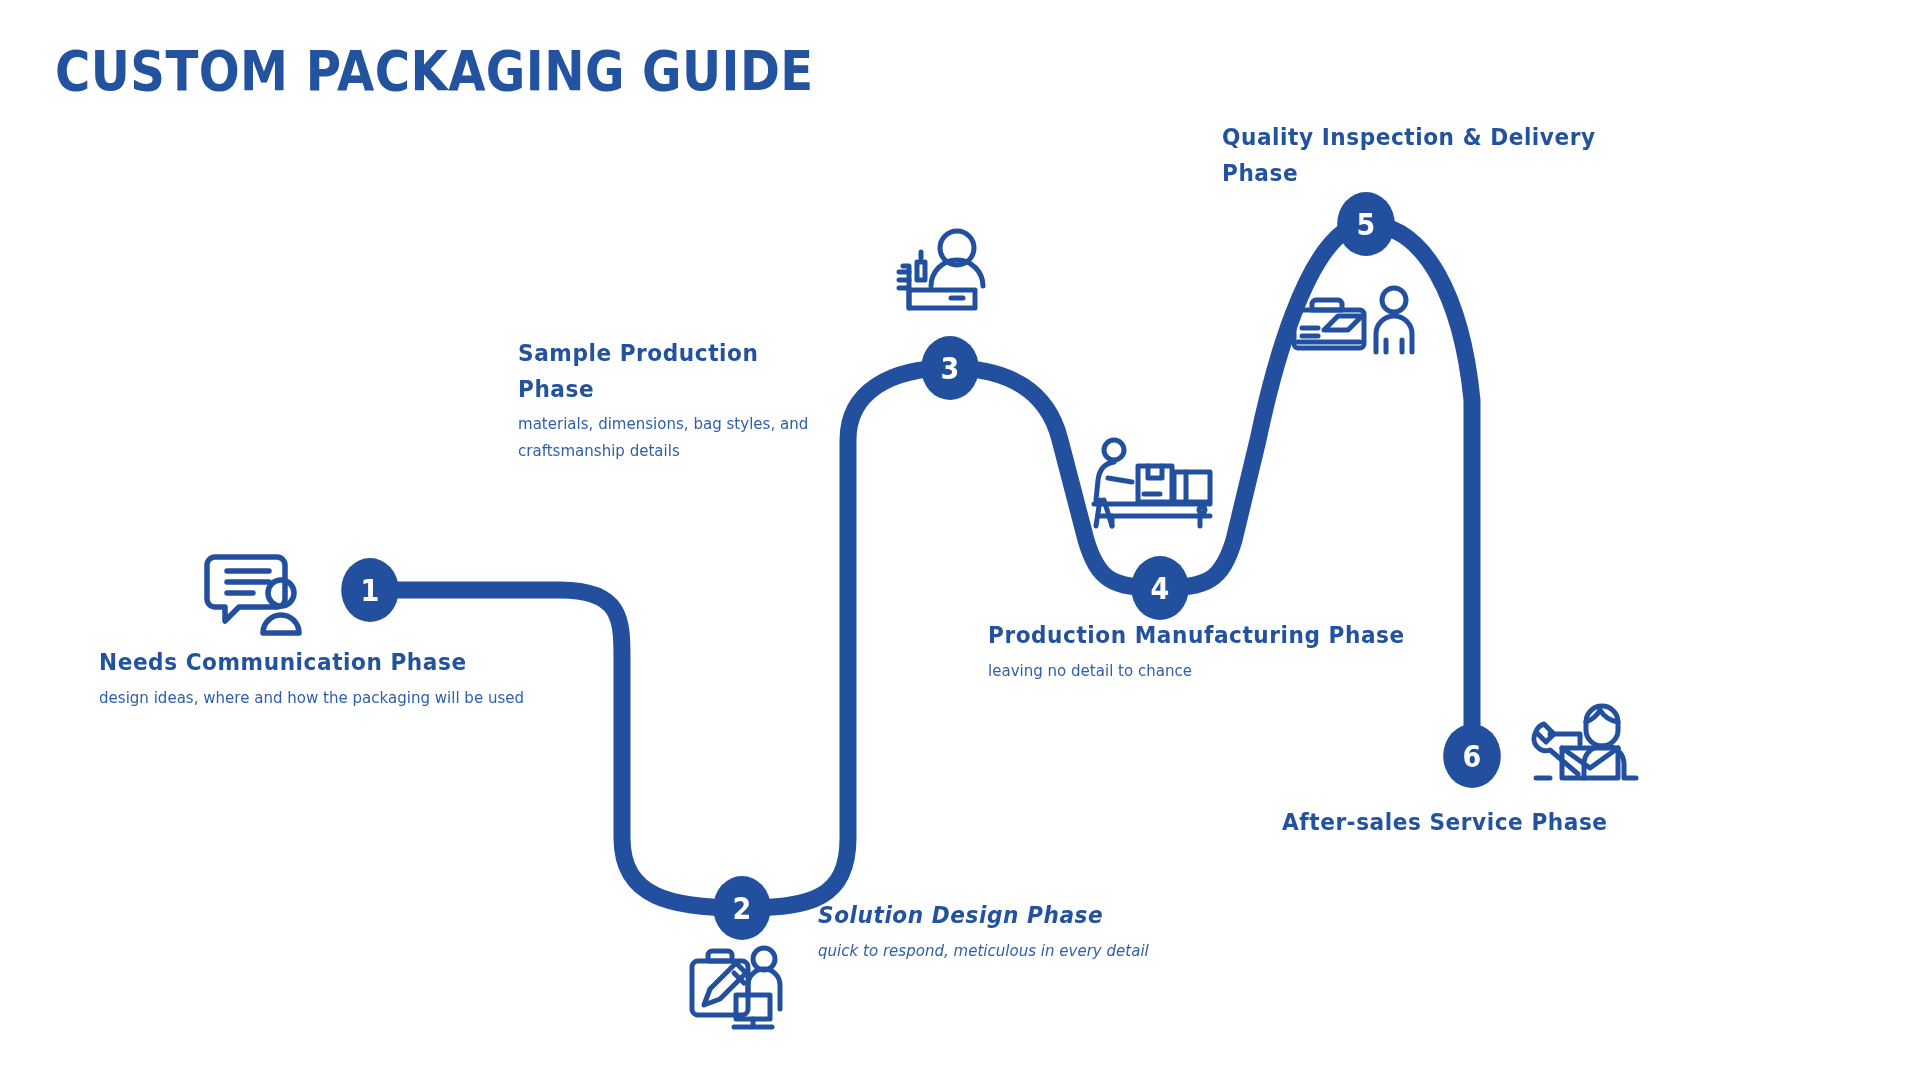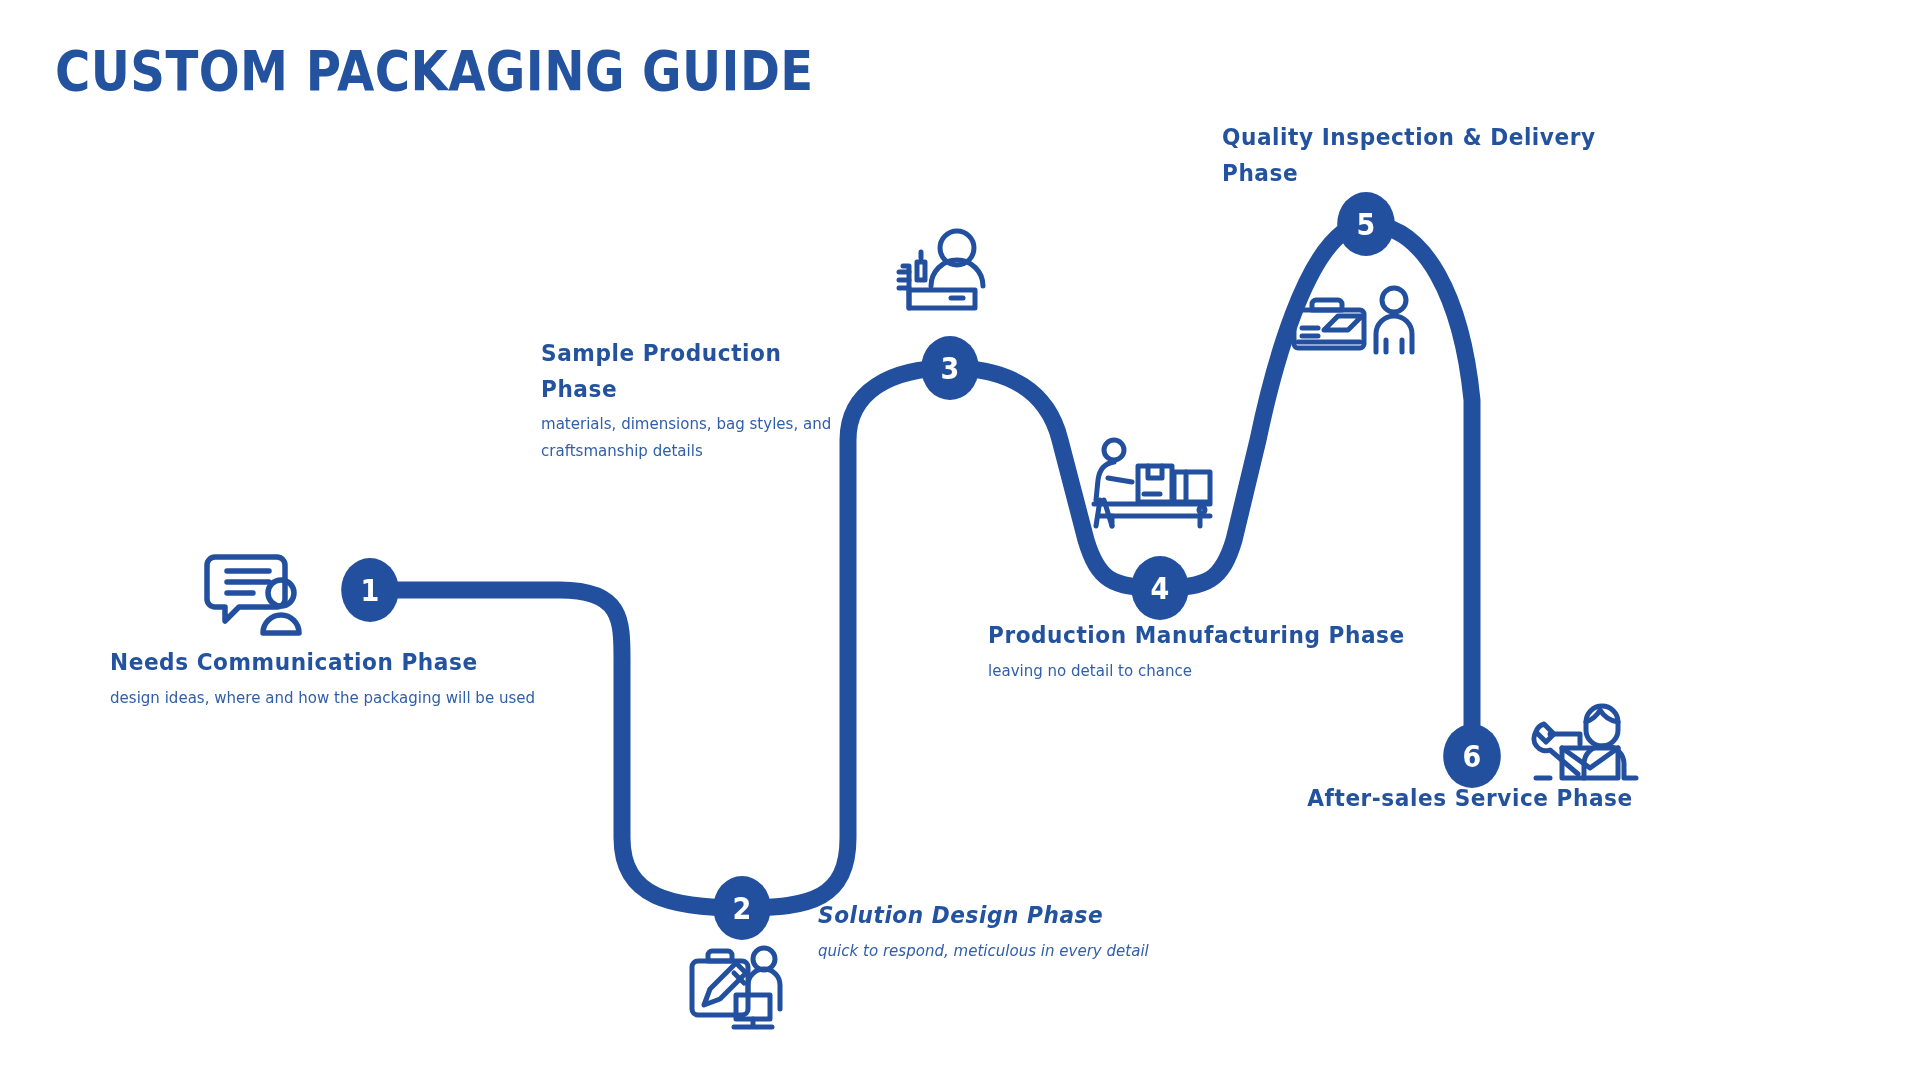--- a/index.html
+++ b/index.html
@@ -137,21 +137,21 @@
     <g fill="none" stroke="#22509f" stroke-width="5.5" stroke-linecap="round" stroke-linejoin="round">
       <path d="M8 12 h62 a8 8 0 0 1 8 8 v34 a8 8 0 0 1 -8 8 h-38 l-14 14 v-14 h-10 a8 8 0 0 1 -8 -8 v-34 a8 8 0 0 1 8 -8 z"></path>
       <path d="M20 26 h42"></path>
       <path d="M20 37 h42"></path>
       <path d="M20 48 h26"></path>
       <circle cx="74" cy="48" r="13"></circle>
       <path d="M56 88 a18 18 0 0 1 36 0 z"></path>
     </g>
   </svg>
 </div>
-<div class="label-block" style="left:110px; top:645px; width:470px;">
+<div class="label-block" style="left:99px; top:645px; width:470px;">
   <div class="label-title">Needs Communication Phase</div>
   <div class="label-sub">design ideas, where and how the packaging will be used</div>
 </div>
 
 <div class="step-icon" style="left:690px; top:945px;">
   <svg width="96" height="86" viewBox="0 0 96 86">
     <g fill="none" stroke="#22509f" stroke-width="5" stroke-linecap="round" stroke-linejoin="round">
       <path d="M22 6 h16 a4 4 0 0 1 4 4 v6 h-24 v-6 a4 4 0 0 1 4 -4 z"></path>
       <path d="M8 16 h44 a6 6 0 0 1 6 6 v42 a6 6 0 0 1 -6 6 h-44 a6 6 0 0 1 -6 -6 v-42 a6 6 0 0 1 6 -6 z"></path>
       <path d="M14 60 l6 -16 l26 -26 l10 10 l-26 26 z"></path>
@@ -178,21 +178,21 @@
       <path d="M26 30 v-6"></path>
       <path d="M14 62 h66 v18 h-66 z"></path>
       <path d="M4 44 h10"></path>
       <path d="M4 52 h10"></path>
       <path d="M4 60 h10"></path>
       <path d="M8 38 h6 v42"></path>
       <path d="M56 70 h12"></path>
     </g>
   </svg>
 </div>
-<div class="label-block" style="left:518px; top:336px; width:330px;margin-left:23px;">
+<div class="label-block" style="left:518px; top:336px; width:330px;">
   <div class="label-title">Sample Production Phase</div>
   <div class="label-sub">materials, dimensions, bag styles, and
 craftsmanship details</div>
 </div>
 
 <div class="step-icon" style="left:1086px; top:438px;">
   <svg width="130" height="94" viewBox="0 0 130 94">
     <g fill="none" stroke="#22509f" stroke-width="5" stroke-linecap="round" stroke-linejoin="round">
       <circle cx="28" cy="12" r="10"></circle>
       <path d="M28 24 q-14 2 -16 18 l-2 20"></path>
@@ -248,16 +248,16 @@
       <path d="M28 34 h30 v10"></path>
       <path d="M14 32 a12 12 0 0 0 14 18 l28 24"></path>
       <path d="M14 32 l10 10 l8 -8 l-10 -10 a12 12 0 0 0 -8 8 z"></path>
       <path d="M40 48 h56 v30 h-56 z"></path>
       <path d="M40 48 l28 20 l28 -20"></path>
       <path d="M14 78 h14"></path>
       <path d="M104 78 h10"></path>
     </g>
   </svg>
 </div>
-<div class="label-block" style="left:1282px; top:781px; width:400px;text-align:center;">
+<div class="label-block" style="left:1282px; top:805px; width:400px;">
   <div class="label-title">After-sales Service Phase</div>
 
 </div>
 
 </body></html>

